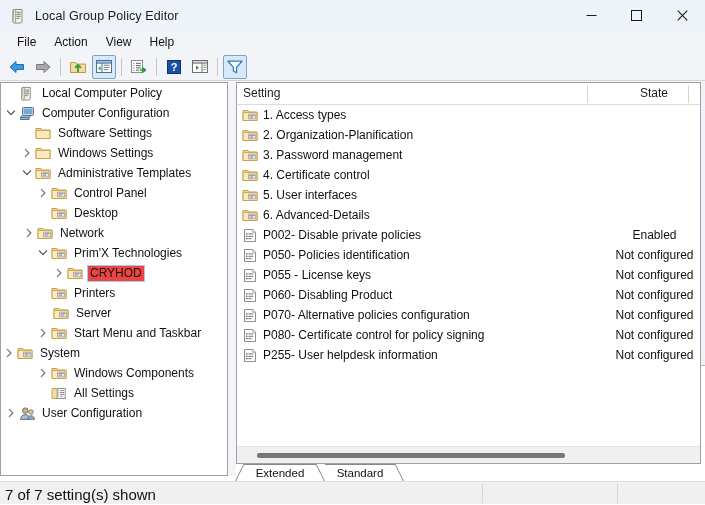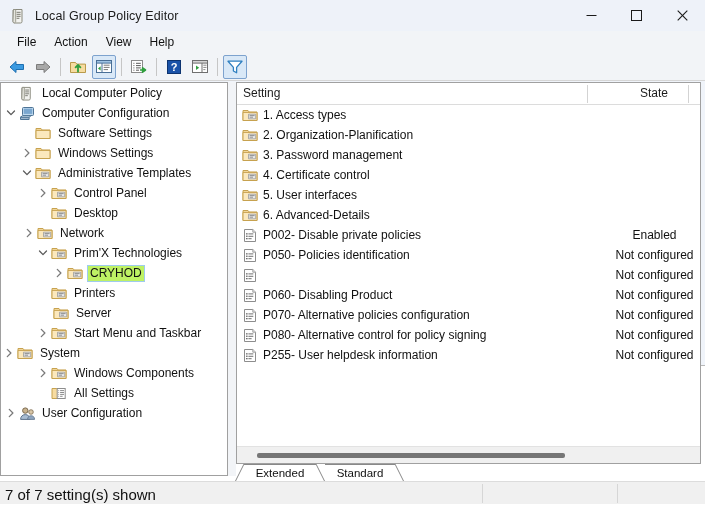--- a/index.html
+++ b/index.html
@@ -89,21 +89,21 @@
   }
 
   
   .tr {
     display: flex; align-items: center; height: 20px;
     font-size: 12px; color: #111; white-space: nowrap;
   }
   .tw { width: 15px; height: 20px; display: flex; align-items: center; justify-content: center; flex: 0 0 15px; }
   .ticon { width: 17px; height: 17px; display: flex; align-items: center; justify-content: center; flex: 0 0 17px; }
   .tlabel { margin-left: 4px; padding: 1px 3px 2px 3px; line-height: 14px; }
-  .tr.selected .tlabel { background: #bef264; border: 1px solid #9fcbee; padding: 0px 2px 1px 2px; }
+  .tr.selected .tlabel { background: #ef4444; border: 1px solid #9fcbee; padding: 0px 2px 1px 2px; }
 
   
   #list-header {
     position: relative; height: 22px; width: 100%;
     background: #ffffff; border-bottom: 1px solid #dcdcdc;
     font-size: 12px; color: #1b1b1b;
   }
   #list-header .hcell { position: absolute; top: 3px; }
   .hdiv { position: absolute; top: 2px; width: 1px; height: 18px; background: #d3d3d3; }
 
@@ -682,20 +682,21 @@
                 <rect x="3.2" y="7.6" width="1.3" height="1.3"></rect>
                 <rect x="3.2" y="10" width="1.3" height="1.3"></rect>
               </g>
               <g stroke="#5f5f5f" stroke-width=".9">
                 <line x1="5.4" y1="5.9" x2="10.3" y2="5.9"></line>
                 <line x1="5.4" y1="8.3" x2="10.3" y2="8.3"></line>
                 <line x1="5.4" y1="10.7" x2="8.6" y2="10.7"></line>
               </g>
             </svg>
           </span>
+          <span class="lname">P055 - License keys</span>
           <span class="lstate">Not configured</span>
         </div>
         <div class="lrow">
           <span class="licon">
             <svg width="14" height="15" viewBox="0 0 14 15">
               <path d="M1.5 1.5h8.3l2.7 2.7v9.3H1.5z" fill="#ffffff" stroke="#8d8d8d"></path>
               <path d="M9.8 1.5v2.7h2.7" fill="#e4e4e4" stroke="#8d8d8d" stroke-width=".8"></path>
               <g fill="#4a4a4a">
                 <rect x="3.2" y="5.2" width="1.3" height="1.3"></rect>
                 <rect x="3.2" y="7.6" width="1.3" height="1.3"></rect>
@@ -741,21 +742,21 @@
                 <rect x="3.2" y="7.6" width="1.3" height="1.3"></rect>
                 <rect x="3.2" y="10" width="1.3" height="1.3"></rect>
               </g>
               <g stroke="#5f5f5f" stroke-width=".9">
                 <line x1="5.4" y1="5.9" x2="10.3" y2="5.9"></line>
                 <line x1="5.4" y1="8.3" x2="10.3" y2="8.3"></line>
                 <line x1="5.4" y1="10.7" x2="8.6" y2="10.7"></line>
               </g>
             </svg>
           </span>
-          <span class="lname">P080- Alternative control for policy signing</span>
+          <span class="lname">P080- Certificate control for policy signing</span>
           <span class="lstate">Not configured</span>
         </div>
         <div class="lrow">
           <span class="licon">
             <svg width="14" height="15" viewBox="0 0 14 15">
               <path d="M1.5 1.5h8.3l2.7 2.7v9.3H1.5z" fill="#ffffff" stroke="#8d8d8d"></path>
               <path d="M9.8 1.5v2.7h2.7" fill="#e4e4e4" stroke="#8d8d8d" stroke-width=".8"></path>
               <g fill="#4a4a4a">
                 <rect x="3.2" y="5.2" width="1.3" height="1.3"></rect>
                 <rect x="3.2" y="7.6" width="1.3" height="1.3"></rect>

